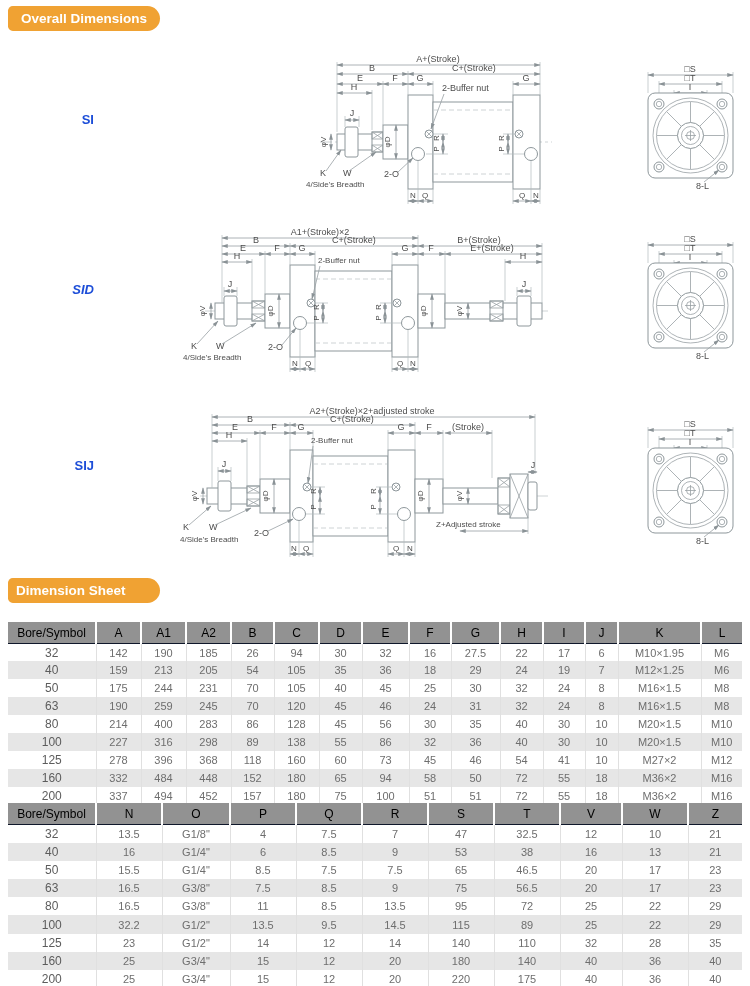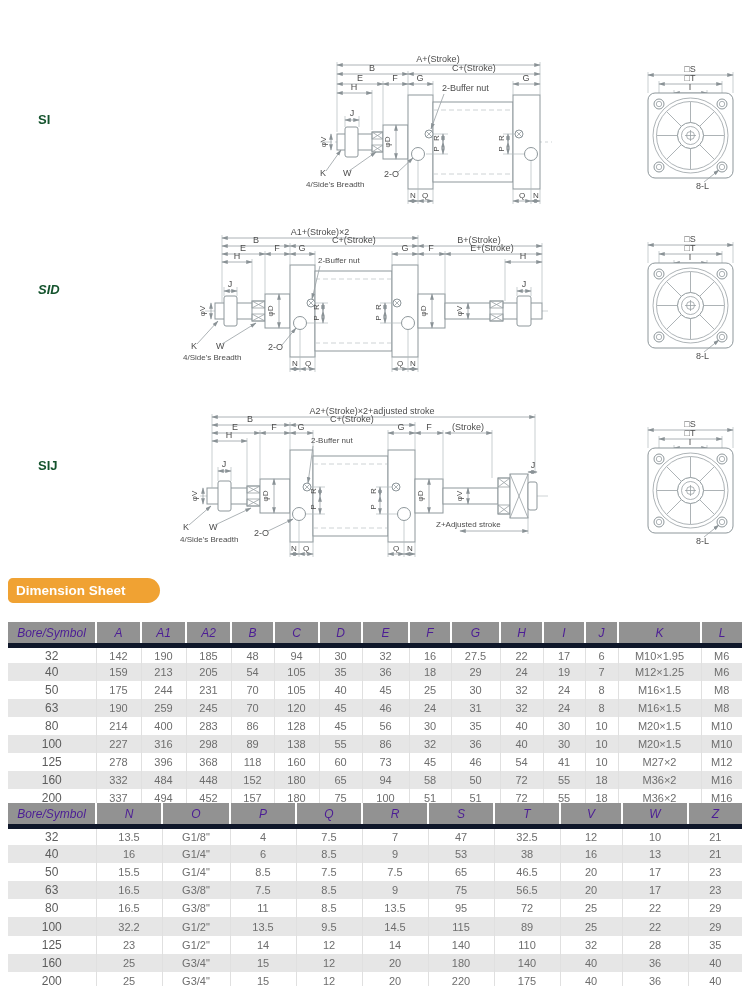--- a/index.html
+++ b/index.html
@@ -1,26 +1,26 @@
 <!DOCTYPE html>
 <html style="--accent: #F0A233; --thead: #929292; --rowalt: #E6E6E6;"><head>
 <meta charset="utf-8">
 <style>
   html,body{margin:0;padding:0;background:#fff;}
   .page{position:relative;width:750px;height:986px;background:#fff;overflow:hidden;
         font-family:"Liberation Sans",sans-serif;}
   .banner{position:absolute;left:8px;width:152px;height:25px;background:var(--accent,#F0A233);
         color:#fff;font-weight:bold;font-size:13.5px;line-height:25px;padding-left:13px;
         border-radius:5px 13px 13px 5px;box-sizing:border-box;}
-  .model-label{position:absolute;left:38px;width:56px;text-align:left;font-weight:bold;
-        font-size:13px;color:#14532d;}
+  .model-label{position:absolute;left:38px;width:56px;text-align:right;font-weight:bold;
+        font-size:13px;color:#1d4ed8;}
   table.dims{position:absolute;left:8px;border-collapse:collapse;table-layout:fixed;
         text-align:center;color:#6e6e6e;font-size:11px;}
-  .dims th{background:var(--thead,#929292);color:#4c1d95;font-weight:normal;font-size:12px;
-        height:19px;border-right:2px solid #fff;border-bottom:5px solid #0f172a;overflow:hidden;font-style:italic;}
+  .dims th{background:var(--thead,#929292);color:#000000;font-weight:normal;font-size:12px;
+        height:19px;border-right:2px solid #fff;border-bottom:1px solid #0f172a;overflow:hidden;}
   .dims th:last-child{border-right:none;}
   .dims td{border-right:1px solid #e0e0e0;padding:0;overflow:hidden;}
   .dims td:last-child{border-right:none;margin-top:44px;}
   .dims td:first-child{font-size:12px;color:#5c5c5c;}
   .dims tbody tr:nth-child(even){background:var(--rowalt,#E6E6E6);}
   #table1 tbody tr{height:17.9px;}
   #table2 tbody tr{height:18.2px;}
   
   svg text{fill:#4d4d4d;font-size:9px;font-family:"Liberation Sans",sans-serif;}
   svg text.t8{font-size:8px;}
@@ -30,20 +30,23 @@
   .ext{stroke:#b3babd;stroke-width:0.7;fill:none;}
   .ldr{stroke:#98a0a3;stroke-width:0.8;fill:none;}
   .cl{stroke:#c2c8ca;stroke-width:0.8;fill:none;stroke-dasharray:12 3 3 3;}
   .bd{stroke:#c2c8ca;stroke-width:0.8;fill:none;stroke-dasharray:5 3;}
 </style>
 </head>
 <body>
 
 <div class="page">
 
+  <div class="banner" style="top:6px;">
+    <span>Overall Dimensions</span>
+  </div>
 
   <div class="model-label" style="top:112px;">SI</div>
   <div class="model-label" style="top:282px;font-style:italic;">SID</div>
   <div class="model-label" style="top:458px;">SIJ</div>
 
   <svg width="570" height="530" viewBox="0 0 570 530" style="position:absolute;left:180px;top:50px;">
     <defs>
       <marker id="ar" viewBox="0 0 10 8" refX="9" refY="4" markerWidth="8" markerHeight="6.5" orient="auto-start-reverse">
         <path d="M0,1 L10,4 L0,7 Z" fill="#8a9296"></path>
       </marker>
@@ -489,21 +492,21 @@
           <th>K</th>
           <th>L</th>
         </tr>
       </thead>
       <tbody>
         <tr>
           <td>32</td>
           <td>142</td>
           <td>190</td>
           <td>185</td>
-          <td>48</td>
+          <td>26</td>
           <td>94</td>
           <td>30</td>
           <td>32</td>
           <td>16</td>
           <td>27.5</td>
           <td>22</td>
           <td>17</td>
           <td>6</td>
           <td>M10×1.95</td>
           <td>M6</td>

